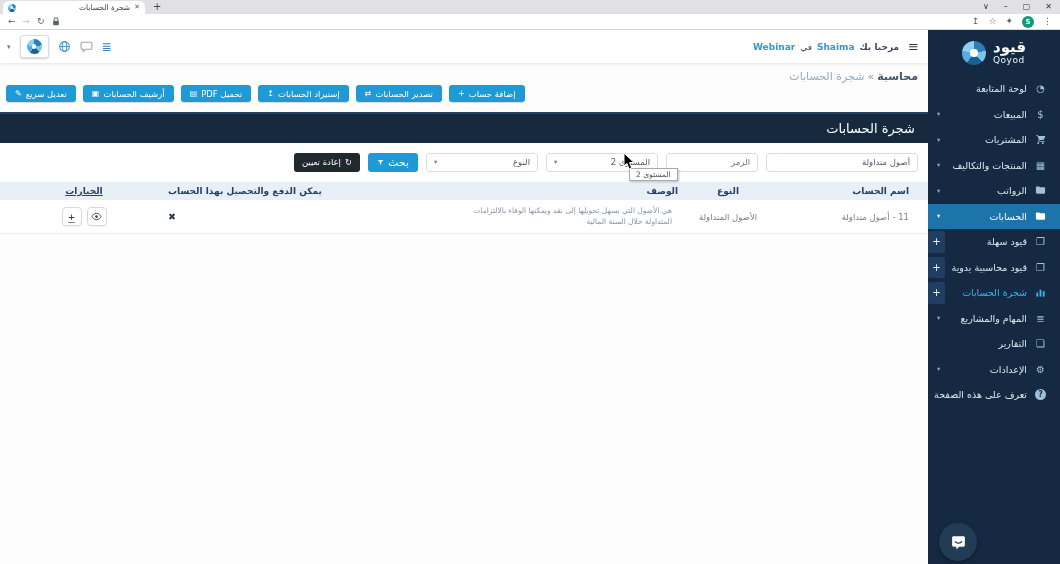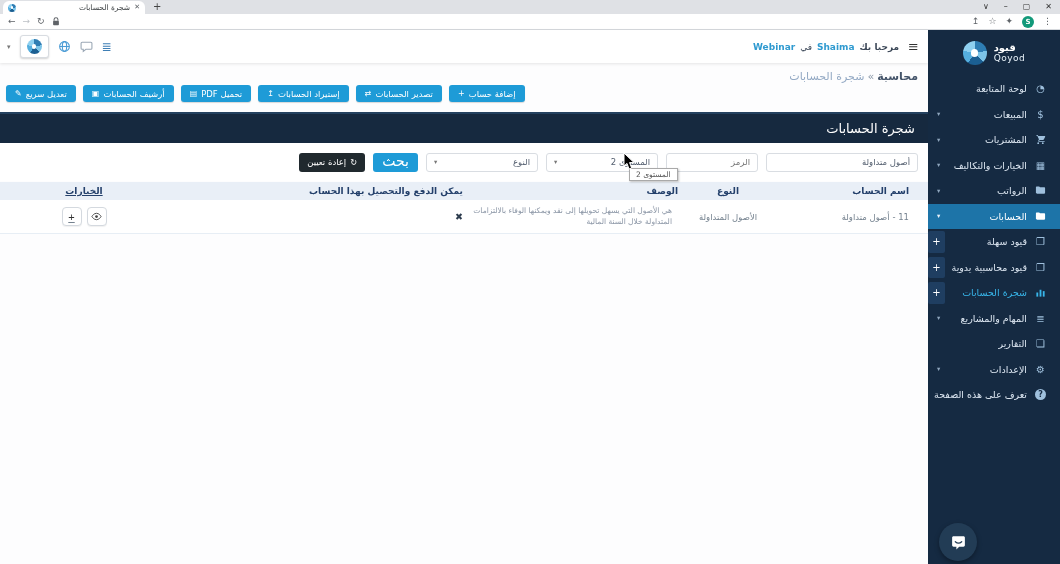--- a/index.html
+++ b/index.html
@@ -46,42 +46,42 @@
   .titlebar{position:absolute;top:82px;left:0;width:928px;height:31px;background:#16293f;border-top:2px solid #24415f;
     box-sizing:border-box;direction:rtl;display:flex;align-items:center;padding-right:13px;color:#fff;font-size:13px;}
   .filterbar{position:absolute;top:113px;left:0;width:928px;height:38px;background:#fff;direction:rtl;
     display:flex;align-items:center;gap:8px;padding:0 10px;box-sizing:border-box;}
   .f-input{height:19px;border:1px solid #d9dde2;border-radius:3px;font-size:8.5px;color:#556070;
     padding:0 7px;direction:rtl;font-family:inherit;background:#fff;box-sizing:border-box;outline:none;}
   .f-select{height:19px;border:1px solid #d9dde2;border-radius:3px;display:flex;align-items:center;
     justify-content:space-between;padding:0 7px;font-size:8.5px;color:#556070;background:#fff;box-sizing:border-box;}
   .f-caret{font-size:6.5px;color:#777;}
   .btn-search{height:19px;background:#1e9bd7;color:#fff;border:none;border-radius:3px;display:flex;align-items:center;
-    gap:4px;padding:0 9px;font-size:14px;font-family:inherit;flex-direction:column;}
+    gap:4px;padding:0 9px;font-size:11px;font-family:inherit;}
   .btn-reset{height:19px;background:#20292e;color:#fff;border:none;border-radius:3px;display:flex;align-items:center;
     gap:4px;padding:0 8px;font-size:8.5px;font-family:inherit;}
   .thead{position:absolute;top:152px;left:0;width:928px;height:18px;background:#e9eff7;direction:rtl;
     display:flex;align-items:center;font-size:9px;font-weight:bold;color:#24406b;}
   .trow{position:absolute;top:170px;left:0;width:928px;height:33px;background:#fff;border-bottom:1px solid #e7eef5;
     direction:rtl;display:flex;align-items:center;font-size:8.5px;color:#75828f;}
   .c1{width:150px;text-align:right;padding-right:19px;box-sizing:border-box;}
   .c2{width:100px;text-align:center;}
   .c3{width:215px;text-align:right;}
-  .c4{width:295px;text-align:right;}
+  .c4{width:295px;text-align:left;}
   .c5{width:168px;text-align:center;text-decoration:underline;}
   .desc{font-size:7.5px;line-height:1.4;color:#8a95a5;padding:0 6px;box-sizing:border-box;}
   .xmark{font-size:9.5px;color:#2d3c4e;font-weight:bold;}
   .opts{display:flex;gap:5px;justify-content:center;}
   .opt-btn{width:20px;height:19px;background:#fff;border:1px solid #d4d9df;border-radius:4px;
     display:flex;align-items:center;justify-content:center;box-shadow:0 1px 1px rgba(0,0,0,.06);font-size:11px;color:#333;padding:0;}
   
   .sidebar{position:absolute;top:30px;right:0;width:132px;bottom:0;background:#152a42;direction:rtl;}
   .logo{height:46px;display:flex;align-items:center;justify-content:center;gap:7px;direction:ltr;}
   .logo-txt{text-align:left;line-height:1.05;}
-  .logo-ar{font-size:10px;font-weight:bold;color:#fff;}
+  .logo-ar{font-size:15px;font-weight:bold;color:#fff;text-align:center;}
   .logo-en{font-size:9px;color:#eaf4fb;letter-spacing:.5px;}
   .s-item{position:relative;height:25.5px;display:flex;align-items:center;gap:7px;padding-right:13px;
     color:#dde7f2;font-size:9.5px;white-space:nowrap;}
   .s-ico{width:13px;display:flex;justify-content:center;align-items:center;color:#9fc0dd;font-size:10px;flex:none;}
   .s-lbl{overflow:hidden;text-overflow:ellipsis;}
   .s-chev{position:absolute;left:9px;top:50%;transform:translateY(-50%);font-size:6.5px;color:#8fa6bd;}
   .s-item.active{background:#1d74a8;color:#fff;}
   .s-item.active .s-ico{color:#fff;}
   .s-plus{position:absolute;left:0;top:2px;bottom:2px;width:17px;background:#1f3e61;color:#fff;
     display:flex;align-items:center;justify-content:center;font-size:10px;border-radius:2px;}
@@ -276,21 +276,21 @@
       <span class="s-ico">
         <svg width="11" height="11" viewBox="0 0 24 24" fill="#9fc0dd">
             <path d="M7 18a2 2 0 100 4 2 2 0 000-4zm10 0a2 2 0 100 4 2 2 0 000-4zM3 2v2h2l3.6 7.6-1.3 2.4c-.7 1.3.3 3 1.7 3h12v-2H9l1.1-2h7.4c.8 0 1.4-.4 1.7-1l3-6c.4-.7-.1-1.5-.9-1.5H7.1L6.2 2H3z"></path>
           </svg>
       </span>
       <span class="s-lbl">المشتريات</span>
       <span class="s-chev">▾</span>
     </div>
     <div class="s-item">
       <span class="s-ico">▦</span>
-      <span class="s-lbl">الخيارات والتكاليف</span>
+      <span class="s-lbl">المنتجات والتكاليف</span>
       <span class="s-chev">▾</span>
     </div>
     <div class="s-item">
       <span class="s-ico">
         <svg width="11" height="11" viewBox="0 0 24 24" fill="#9fc0dd">
             <path d="M2 5c0-1.1.9-2 2-2h5l2 2h9c1.1 0 2 .9 2 2v10c0 1.1-.9 2-2 2H4c-1.1 0-2-.9-2-2V5z"></path>
           </svg>
       </span>
       <span class="s-lbl">الرواتب</span>
       <span class="s-chev">▾</span>

